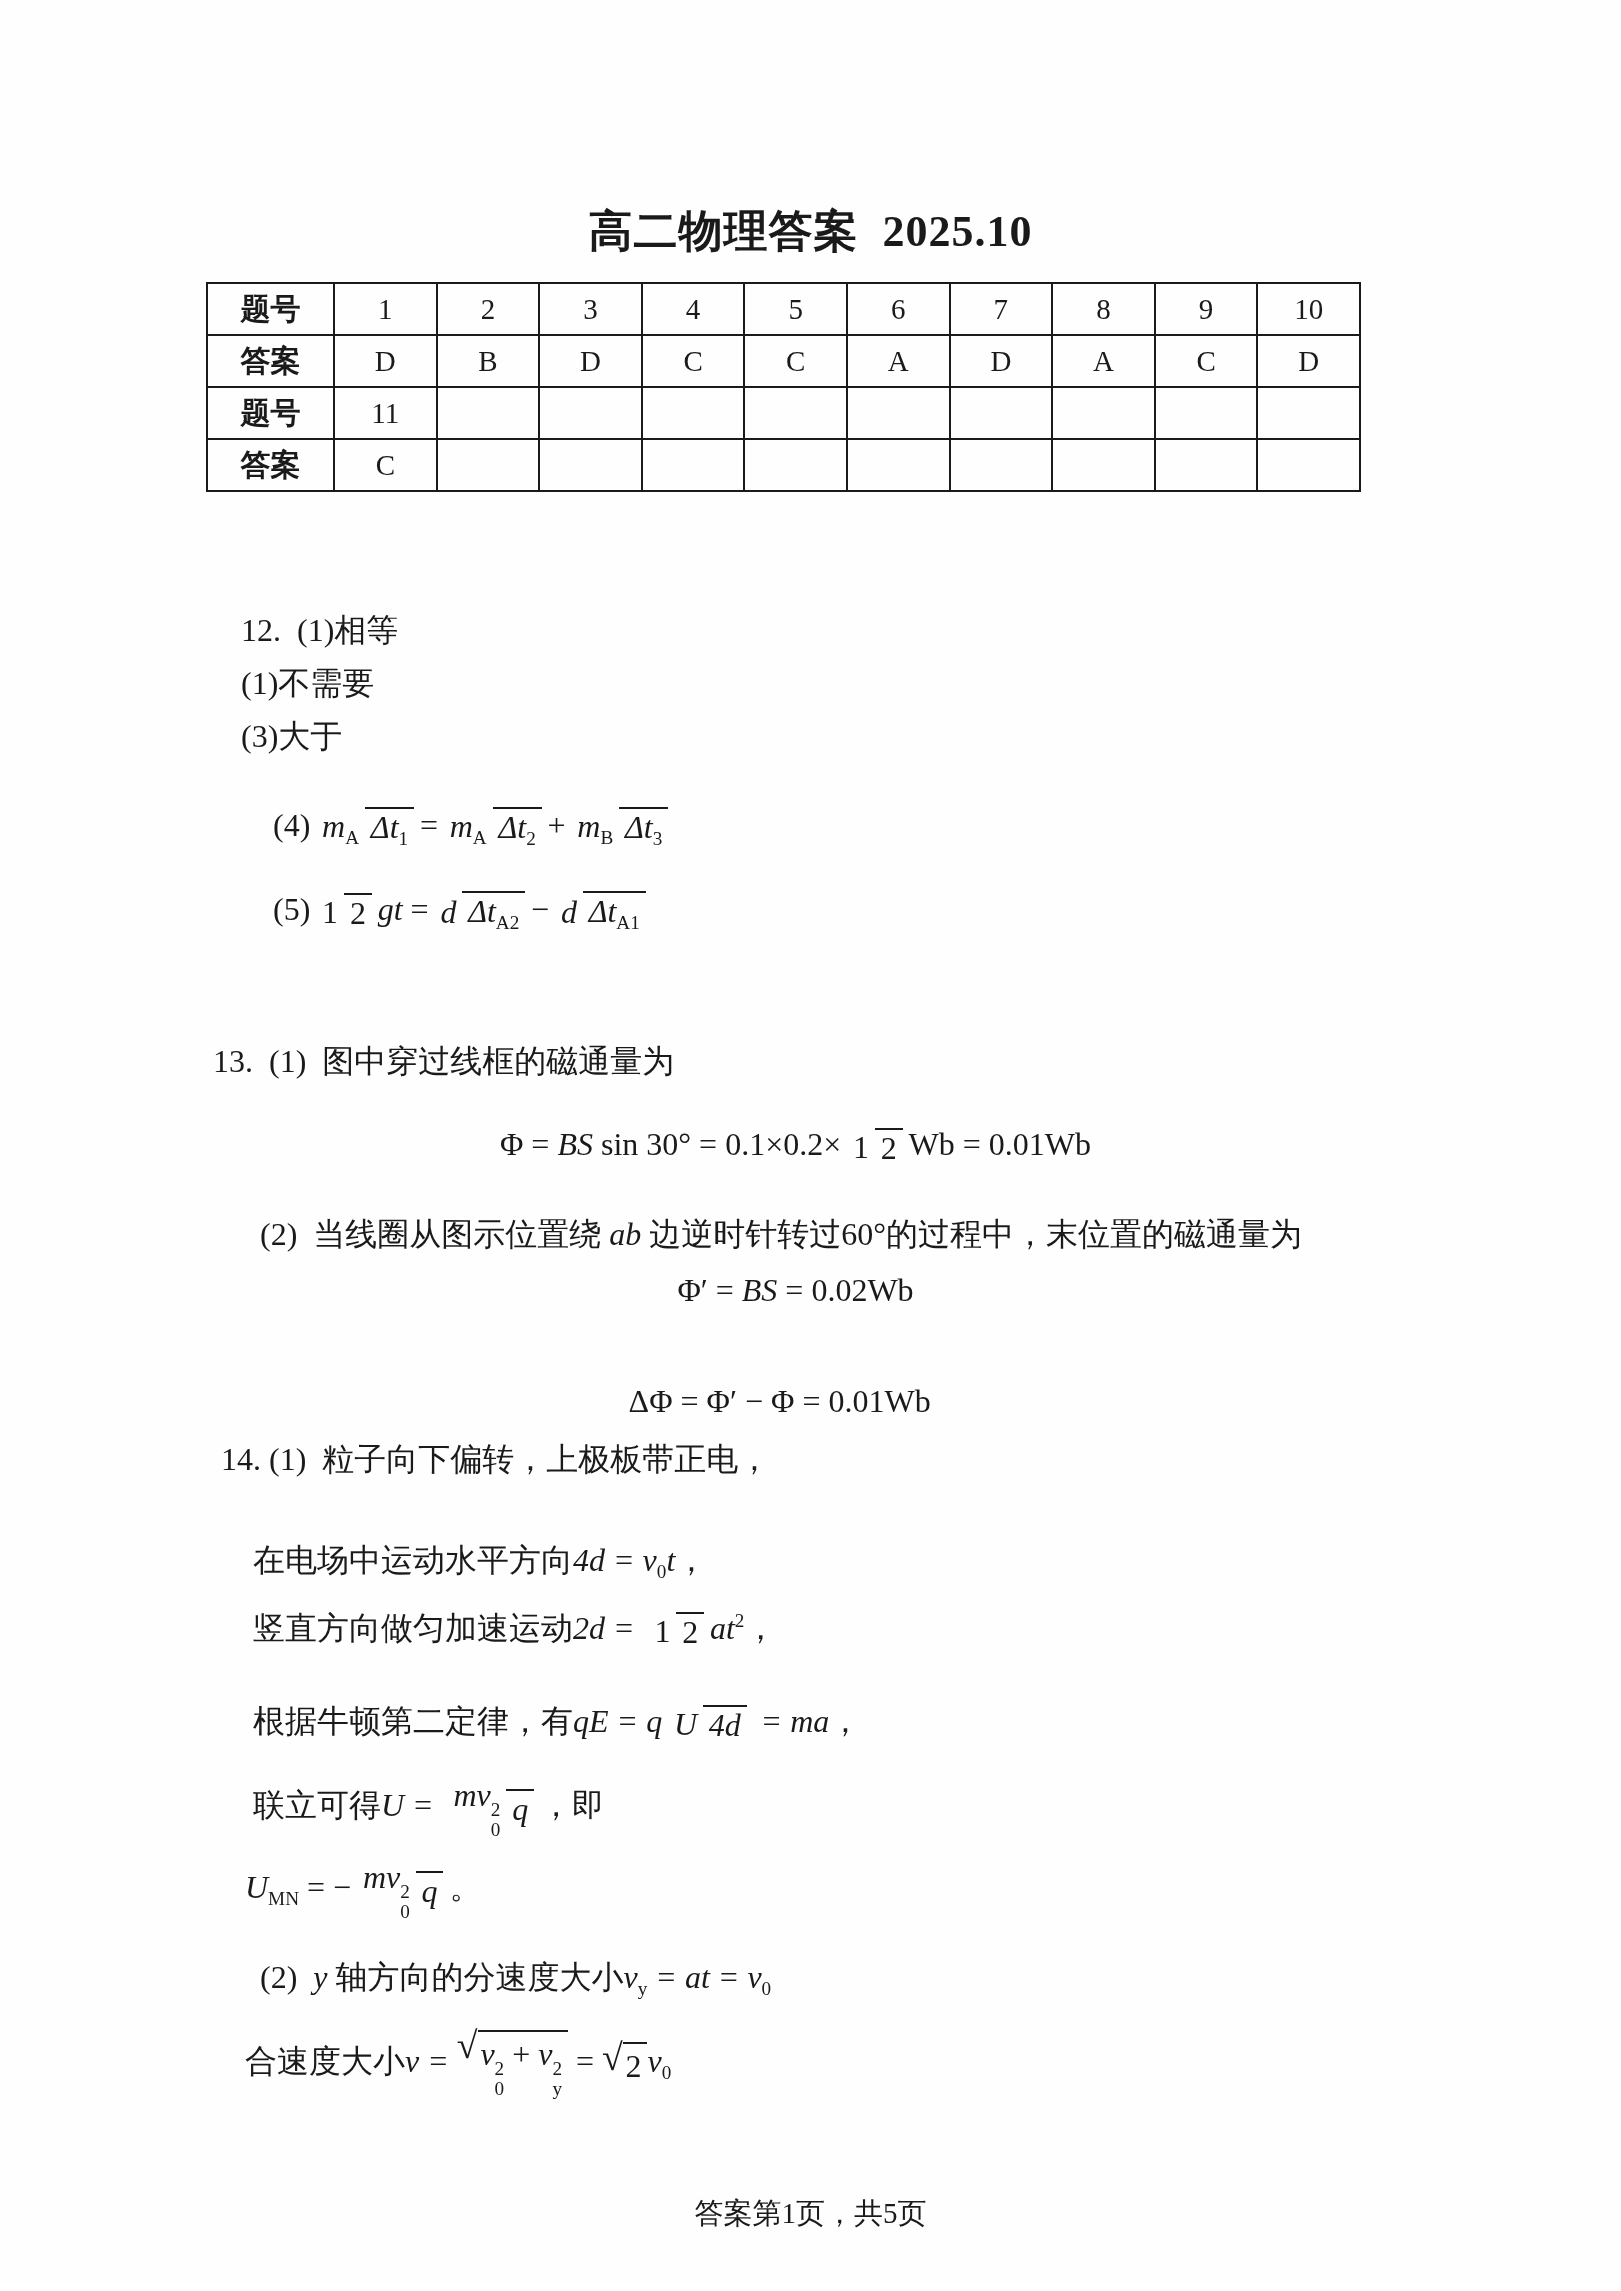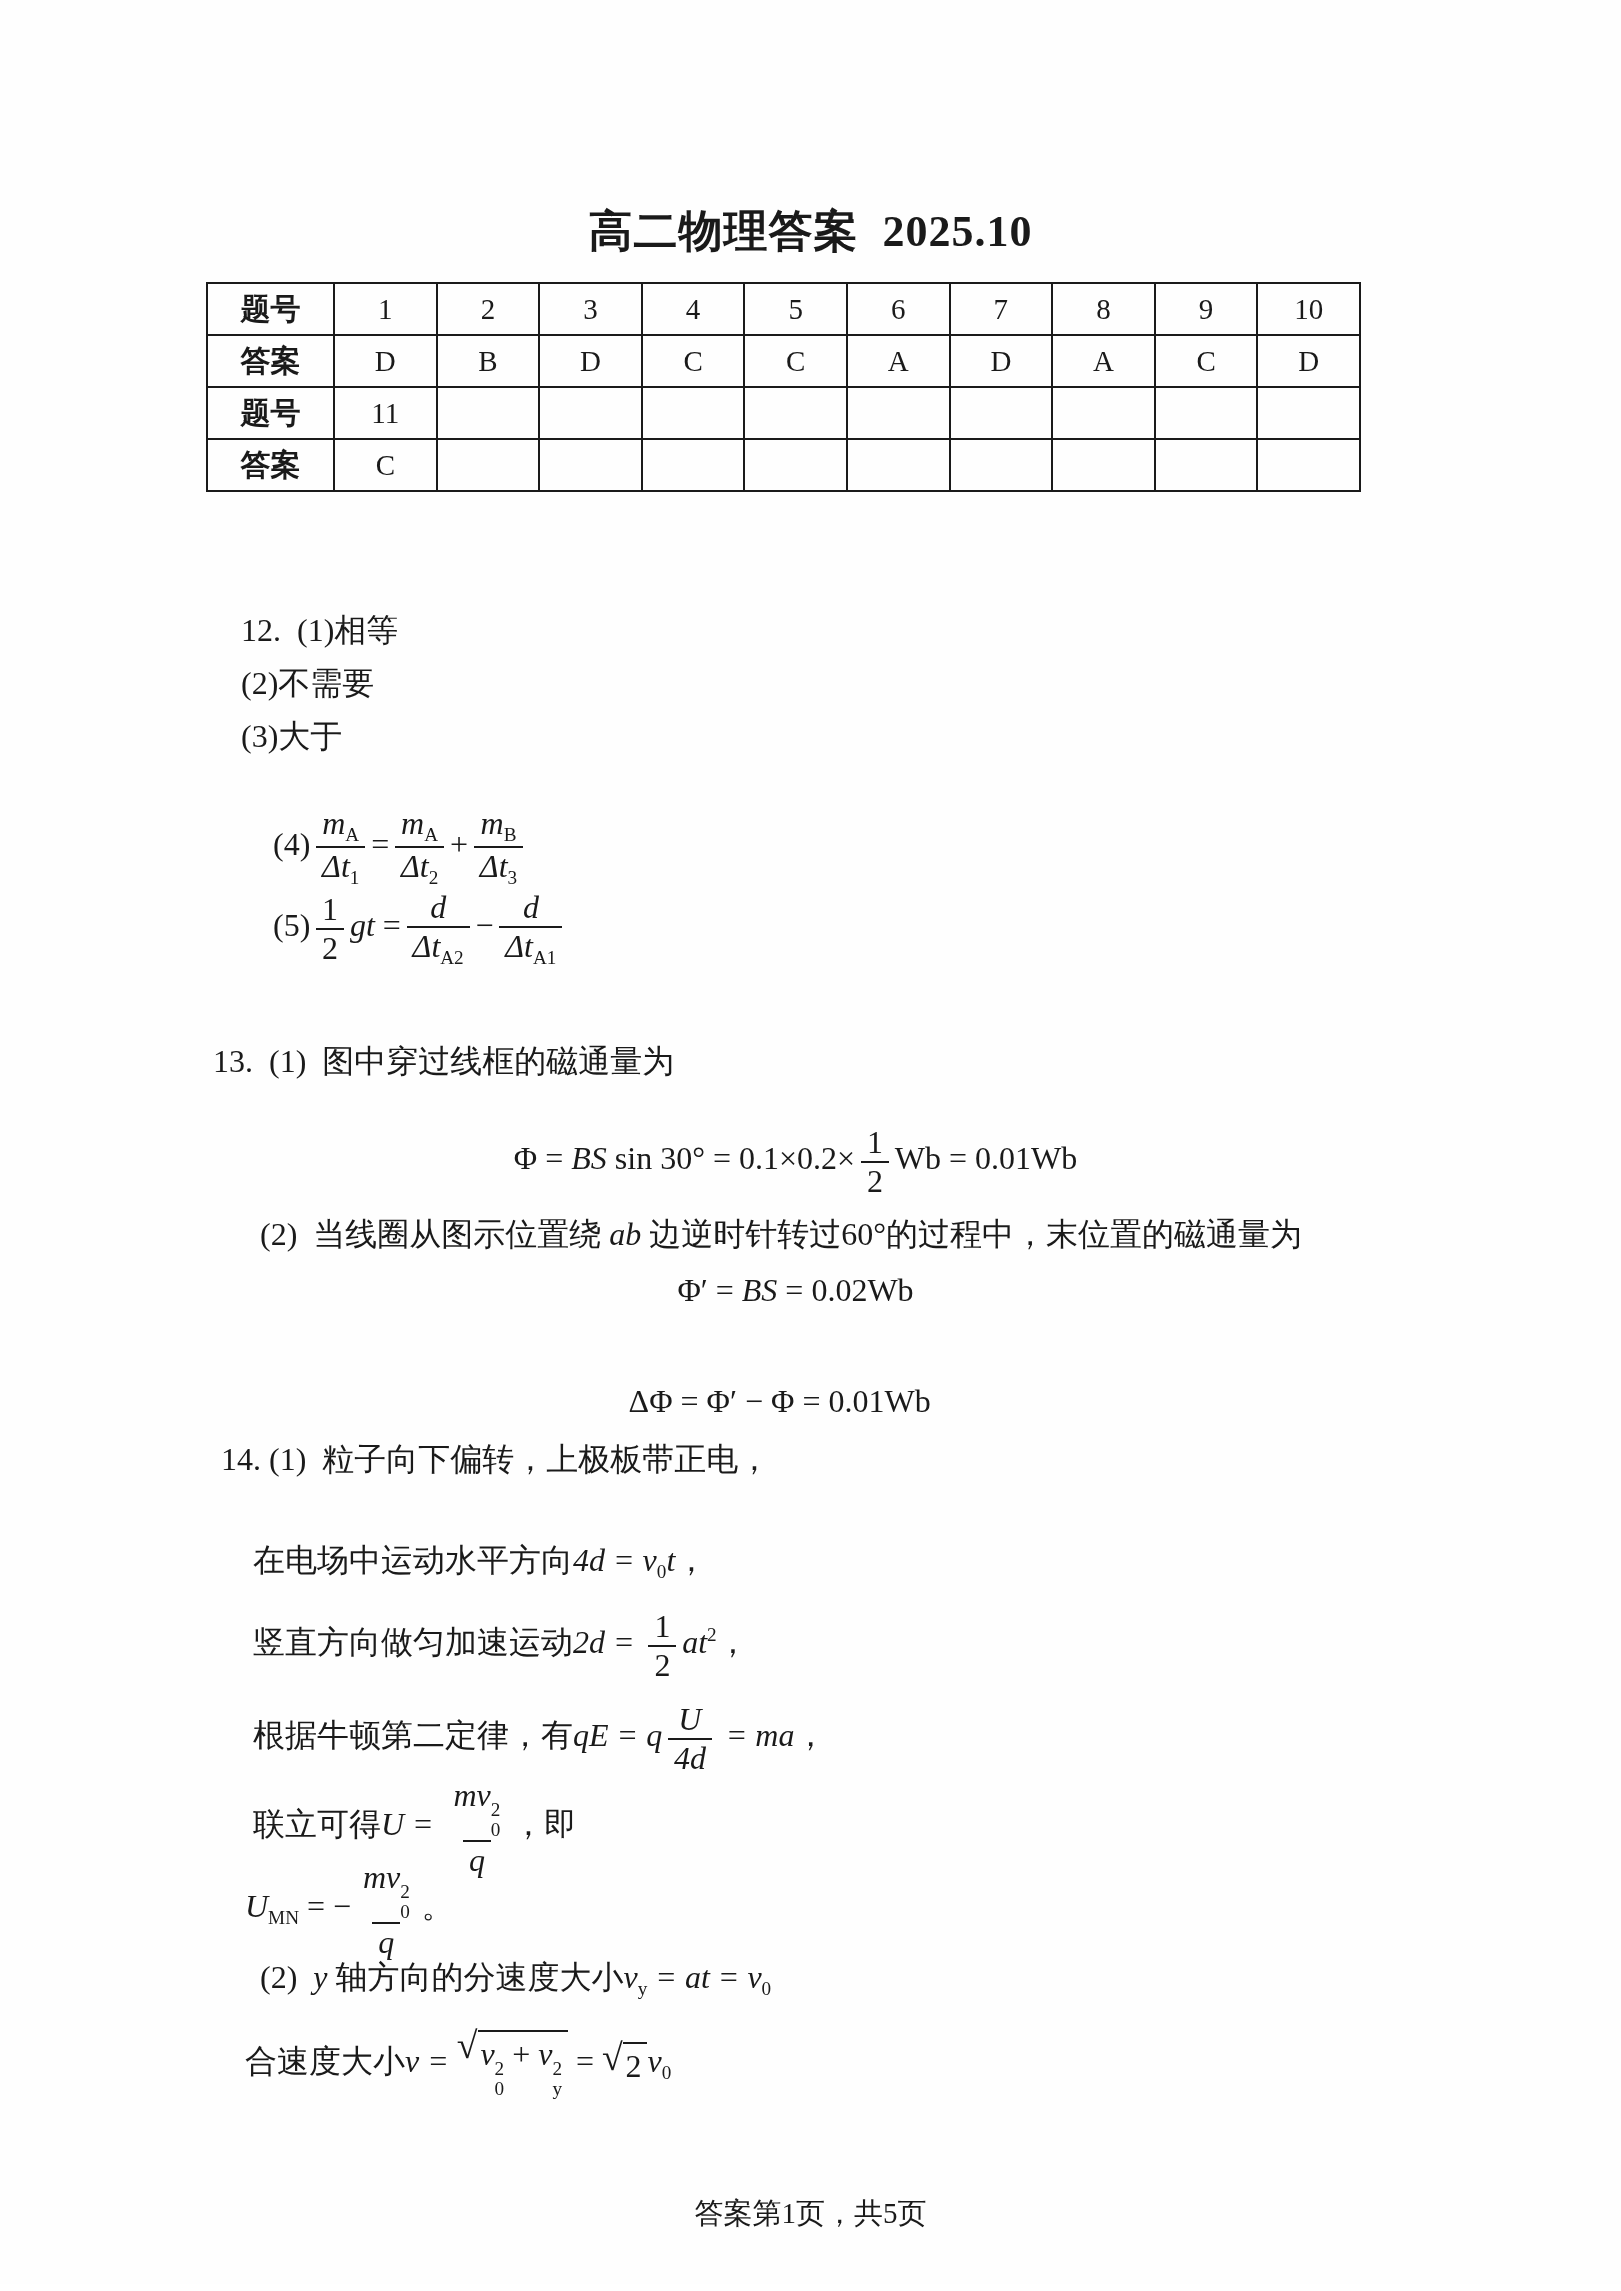--- a/index.html
+++ b/index.html
@@ -23,21 +23,21 @@
   }
   .anstable td.hd { width:125px; font-weight:700; font-size:30px;border-radius:21px; }
   
   .line { position:absolute; font-size:32px; line-height:1.25; white-space:pre; }
   .m  { font-style:italic; }
   .mu { font-style:normal; }
   sub.sb { font-size:0.6em; font-style:normal; }
   sup.sp { font-size:0.6em; font-style:normal; }
   
   .frac {
-    display:inline-flex; flex-direction:column; align-items:center;
+    display:inline-flex; align-items:center;
     vertical-align:middle; margin:0 5.9px; line-height:1.15; text-align:center;
   }
   .frac .num { padding:0 5.9px; }
   .frac .den { padding:0 5.9px; border-top:2.9px solid #1a1a1a; }
   
   .ss {
     display:inline-flex; flex-direction:column; align-items:flex-start;
     font-size:0.6em; line-height:1.05; vertical-align:-0.5em; font-style:normal;
   }
   
@@ -105,21 +105,21 @@
           <td></td>
           <td></td>
           <td></td>
           <td></td>
           <td></td>
         </tr>
       </tbody>
   </table>
 
   <div class="line" style="top:610px;left:241px;">12.  (1)相等</div>
-  <div class="line" style="top:663px;left:241px;">(2)不需要</div>
+  <div class="line" style="top:663px;left:241px;">(1)不需要</div>
   <div class="line" style="top:716px;left:241px;">(3)大于</div>
 
   <div class="line" style="top:765px;left:241px;">
     <span class="mu">(4)</span><span class="frac"><span class="num m"><span>m</span><sub class="sb">A</sub></span><span class="den m"><span>Δt</span><sub class="sb">1</sub></span></span><span class="mu">=</span><span class="frac"><span class="num m"><span>m</span><sub class="sb">A</sub></span><span class="den m"><span>Δt</span><sub class="sb">2</sub></span></span><span class="mu">+</span><span class="frac"><span class="num m"><span>m</span><sub class="sb">B</sub></span><span class="den m"><span>Δt</span><sub class="sb">3</sub></span></span>
   </div>
 
   <div class="line" style="top:849px;left:241px;">
     <span class="mu">(5)</span><span class="frac"><span class="num mu">1</span><span class="den mu">2</span></span><span class="m">gt</span><span class="mu"> </span><span class="mu">=</span><span class="frac"><span class="num m">d</span><span class="den m"><span>Δt</span><sub class="sb">A2</sub></span></span><span class="mu">−</span><span class="frac"><span class="num m">d</span><span class="den m"><span>Δt</span><sub class="sb">A1</sub></span></span>
   </div>
 

